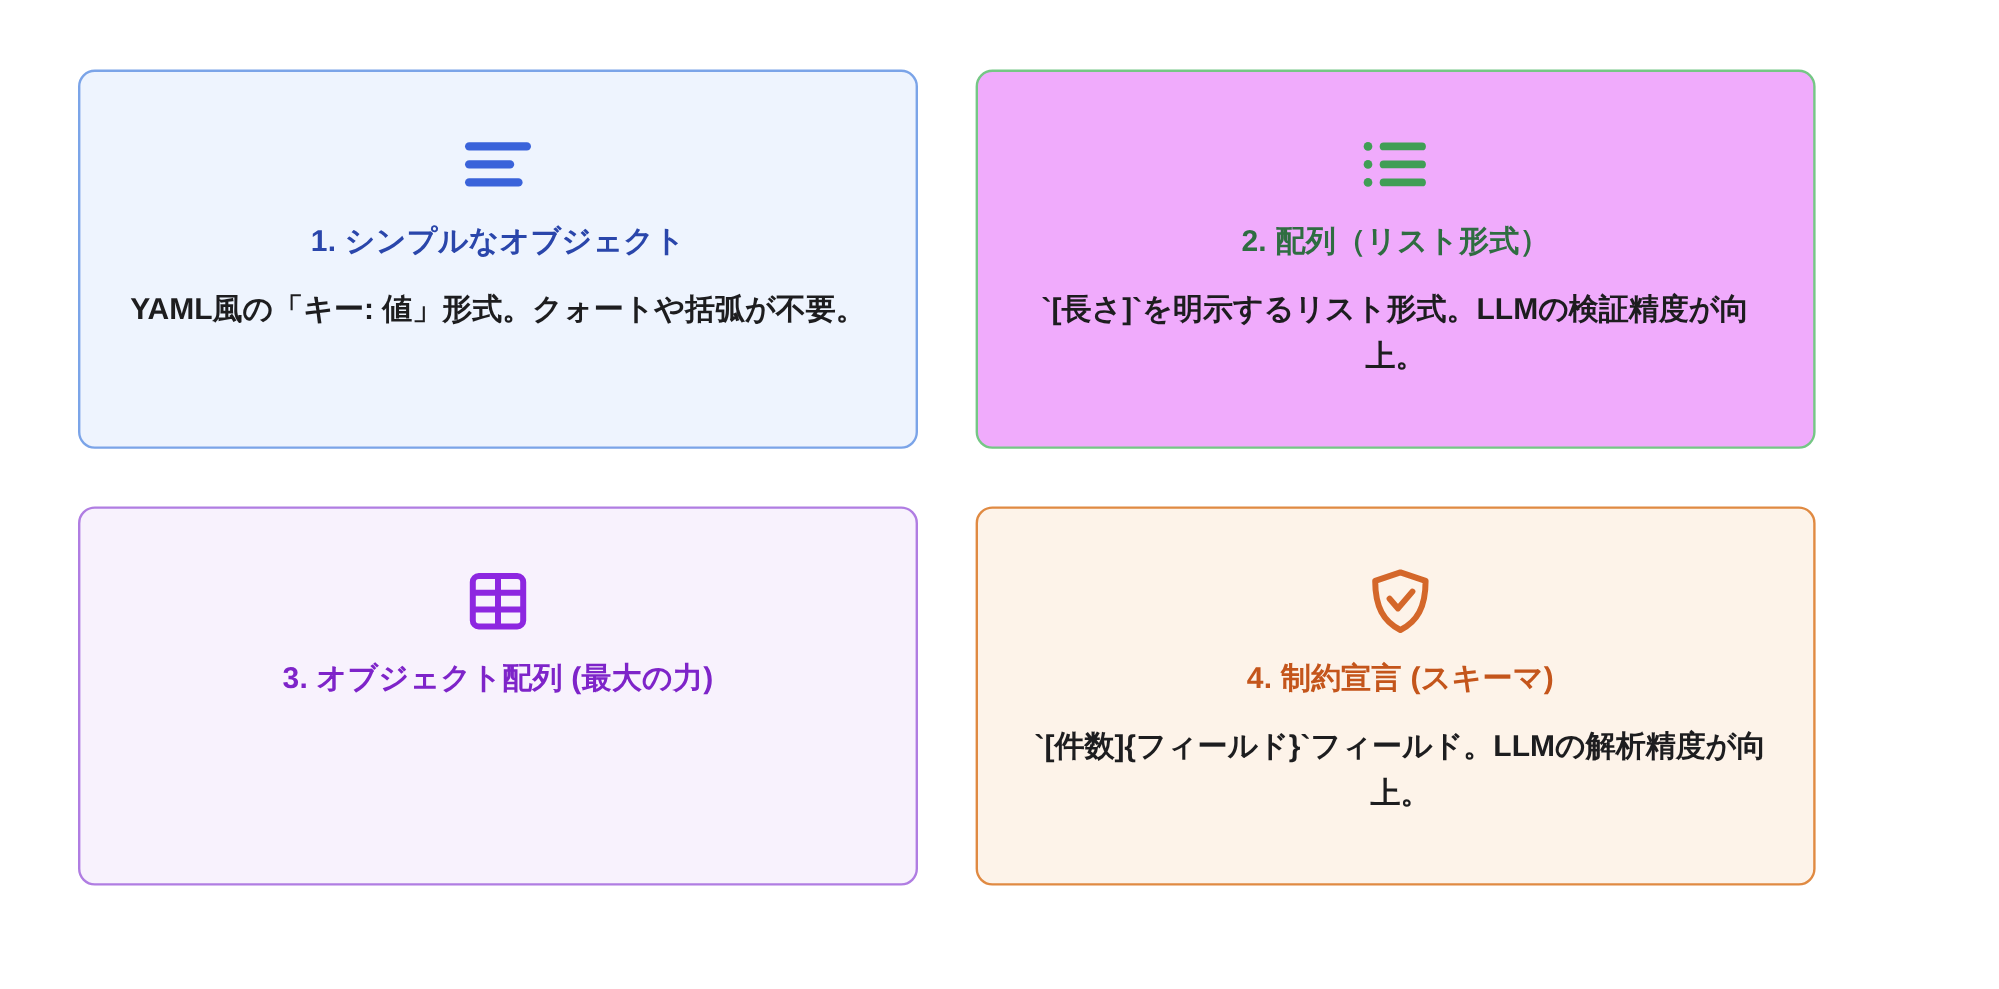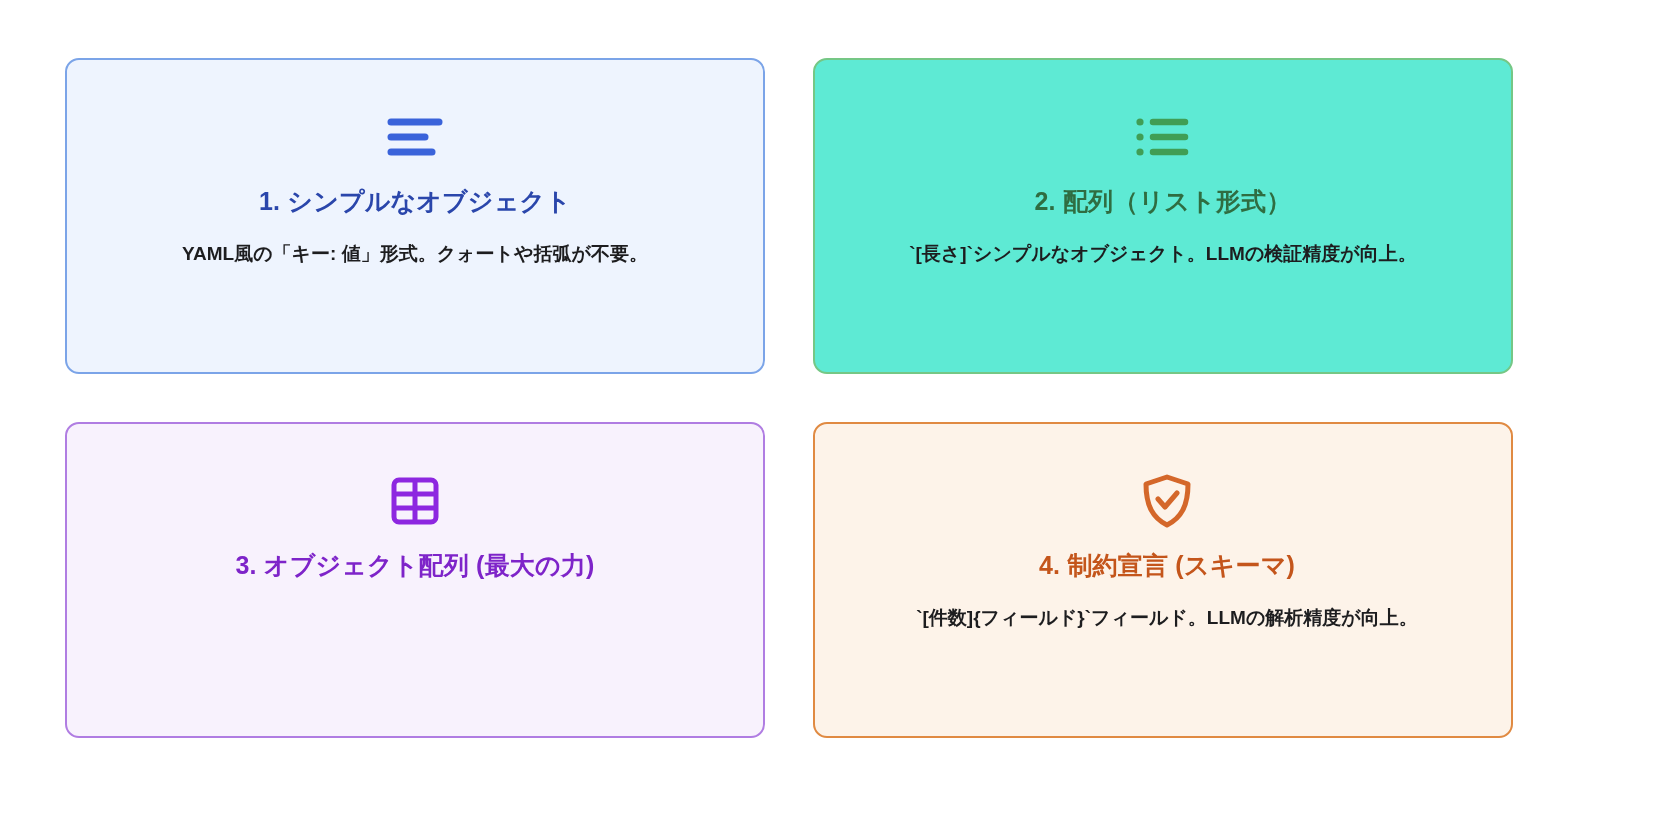--- a/index.html
+++ b/index.html
@@ -47,32 +47,32 @@
   }
   .card-icon svg { display: block; }
   .card-title {
     font-size: 25px;
     font-weight: bold;
     letter-spacing: 0.2px;
     line-height: 1.25;
     margin-bottom: 22px;
   }
   .card-desc {
-    font-size: 19px;
+    font-size: 25px;
     font-weight: bold;
     color: #1d1d1f;
     line-height: 1.55;
     max-width: 620px;
   }
 
   
   .card.theme-blue   { background:#eef4fe; border-color:#7ba4e8; }
   .card.theme-blue   .card-title { color:#2a46ab; }
   
-  .card.theme-green  { background:#5eead4; border-color:#75c785; }
+  .card.theme-green  { background:#f0abfc; border-color:#75c785; }
   .card.theme-green  .card-title { color:#2f6d41; }
   
   .card.theme-purple { background:#f8f2fd; border-color:#b07de2;text-align:center; }
   .card.theme-purple .card-title { color:#7e24c9; }
   
   .card.theme-orange { background:#fdf3e9; border-color:#e08a42;padding-left:44px; }
   .card.theme-orange .card-title { color:#c4551b; }
 </style>
 </head>
 <body>
@@ -103,21 +103,21 @@
             <circle cx="6" cy="40" r="3.6"></circle>
           </g>
           <g stroke="#409e55" stroke-width="6.5" stroke-linecap="round">
             <line x1="19" y1="10" x2="51" y2="10"></line>
             <line x1="19" y1="25" x2="51" y2="25"></line>
             <line x1="19" y1="40" x2="51" y2="40"></line>
           </g>
         </svg>
       </div>
       <div class="card-title">2. 配列（リスト形式）</div>
-      <div class="card-desc">`[長さ]`シンプルなオブジェクト。LLMの検証精度が向上。</div>
+      <div class="card-desc">`[長さ]`を明示するリスト形式。LLMの検証精度が向上。</div>
     </div>
 
     <div class="card theme-purple">
       <div class="card-icon">
         <svg width="52" height="52" viewBox="0 0 52 52" aria-hidden="true">
           <g stroke="#8d27e0" stroke-width="5" fill="none" stroke-linejoin="round">
             <rect x="5" y="5" width="42" height="42" rx="5"></rect>
             <line x1="5" y1="19" x2="47" y2="19"></line>
             <line x1="5" y1="33" x2="47" y2="33"></line>
             <line x1="26" y1="5" x2="26" y2="47"></line>

